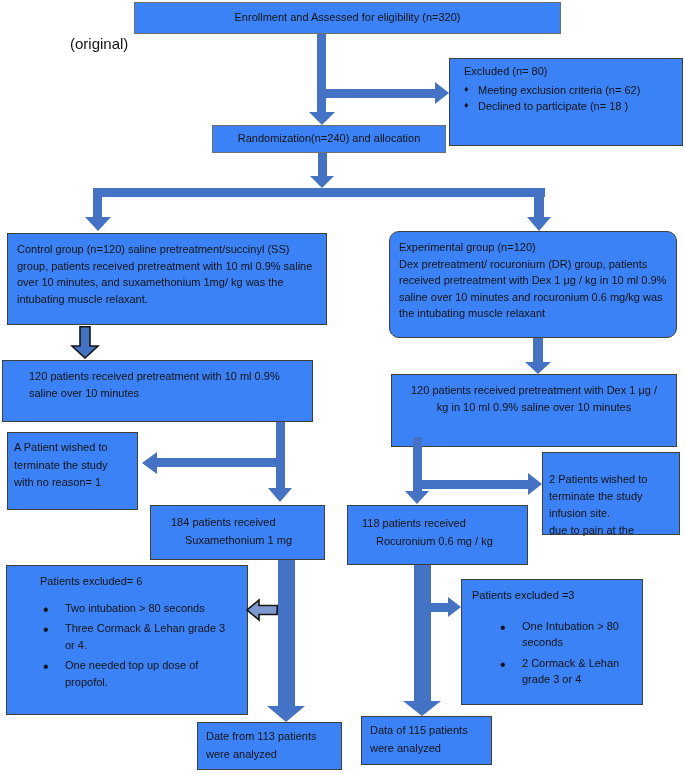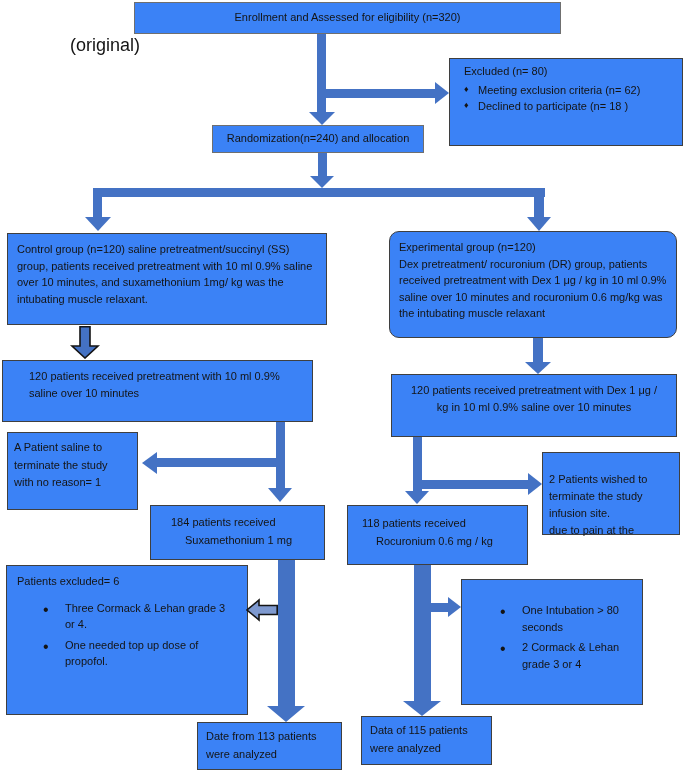--- a/index.html
+++ b/index.html
@@ -29,41 +29,41 @@
 </style>
 </head>
 <body>
 
 <div id="stage">
 
   <div class="box light center" style="left:134px;top:2px;width:427px;height:32px;">
     <span>Enrollment and Assessed for eligibility (n=320)</span>
   </div>
 
-  <div style="position:absolute;left:70px;top:35px;font-size:18px;">(original)</div>
+  <div style="position:absolute;left:70px;top:35px;font-size:15px;">(original)</div>
 
   <div>
     <div class="shaft" style="left:317px;top:34px;width:9px;height:78px;"></div>
     <div class="head down" style="left:309px;top:112px;"></div>
   </div>
 
   <div>
     <div class="shaft" style="left:322px;top:89px;width:113px;height:9px;"></div>
     <div class="head right" style="left:435px;top:82px;"></div>
   </div>
 
   <div class="box" style="left:449px;top:58px;width:234px;height:88px;padding:5px 6px;">
     <div style="padding-left:8px;">Excluded (n= 80)</div>
     <ul class="diamond-list">
       <li>Meeting exclusion criteria (n=  62)</li>
       <li>Declined to participate (n= 18 )</li>
     </ul>
   </div>
 
-  <div class="box light center" style="left:212px;top:125px;width:212px;height:28px;">
+  <div class="box light center" style="left:212px;top:125px;width:234px;height:28px;">
     <span>Randomization(n=240) and allocation</span>
   </div>
 
   <div>
     <div class="shaft" style="left:318px;top:153px;width:9px;height:23px;"></div>
     <div class="head down" style="left:310px;top:176px;border-left-width:12px;border-right-width:12px;border-top-width:12px;"></div>
   </div>
 
   <div>
     <div class="shaft" style="left:93px;top:188px;width:452px;height:9px;"></div>
@@ -89,39 +89,39 @@
   <div class="box" style="left:2px;top:360px;width:311px;height:62px;padding:7px 9px 7px 26px;line-height:1.5;">
     <div class="line">120 patients received pretreatment with 10 ml 0.9%</div>
     <div class="line">saline over 10 minutes</div>
   </div>
 
   <div>
     <div class="shaft" style="left:533px;top:338px;width:10px;height:24px;"></div>
     <div class="head down" style="left:525px;top:362px;border-top-width:12px;"></div>
   </div>
 
-  <div class="box center" style="left:391px;top:374px;width:286px;height:63px;align-items:flex-start;padding-top:7px;line-height:1.5;">
+  <div class="box center" style="left:391px;top:374px;width:286px;height:73px;align-items:flex-start;padding-top:7px;line-height:1.5;">
     <div>
       <div class="line">120 patients received pretreatment with Dex 1 μg /</div>
       <div class="line">kg in 10 ml 0.9% saline over 10 minutes</div>
     </div>
   </div>
 
   <div>
     <div class="shaft" style="left:276px;top:422px;width:9px;height:66px;"></div>
     <div class="head down" style="left:268px;top:488px;border-left-width:12px;border-right-width:12px;border-top-width:14px;"></div>
   </div>
 
   <div>
     <div class="shaft" style="left:157px;top:458px;width:128px;height:9px;"></div>
     <div class="head left" style="left:142px;top:452px;"></div>
   </div>
 
   <div class="box" style="left:7px;top:432px;width:131px;height:78px;padding:6px 6px;line-height:1.6;">
-    <div class="line">A Patient saline to</div>
+    <div class="line">A Patient wished to</div>
     <div class="line">terminate the study</div>
     <div class="line">with no reason= 1</div>
   </div>
 
   <div class="box" style="left:150px;top:505px;width:175px;height:55px;padding:8px 6px 6px 20px;line-height:1.6;">
     <div class="line">184 patients received</div>
     <div class="line" style="padding-left:14px;">Suxamethonium 1 mg</div>
   </div>
 
   <div>
@@ -140,22 +140,23 @@
     <div class="line">infusion site.</div>
     <div class="line">due to pain at the</div>
   </div>
 
   <div class="box" style="left:347px;top:505px;width:181px;height:60px;padding:9px 6px 6px 14px;line-height:1.6;">
     <div class="line">118 patients received</div>
     <div class="line" style="padding-left:14px;">Rocuronium 0.6 mg / kg</div>
   </div>
 
   <div class="box" style="left:6px;top:565px;width:242px;height:150px;padding:8px 6px;">
-    <div style="padding-left:4px;">Patients excluded= 6</div>
+    <div style="padding-left:4px;margin-left:23px;">Patients excluded= 6</div>
     <ul class="dot-list">
+      <li>Two intubation &gt; 80 seconds</li>
       <li>Three Cormack &amp; Lehan grade 3 or 4.</li>
       <li>One needed top up dose of propofol.</li>
     </ul>
   </div>
 
   <div>
     <div class="shaft" style="left:278px;top:560px;width:17px;height:146px;"></div>
     <div class="head down" style="left:267px;top:706px;border-left-width:19px;border-right-width:19px;border-top-width:16px;"></div>
   </div>
 
@@ -167,20 +168,21 @@
     <div class="shaft" style="left:414px;top:565px;width:17px;height:136px;"></div>
     <div class="head down" style="left:403px;top:701px;border-left-width:19px;border-right-width:19px;border-top-width:15px;"></div>
   </div>
 
   <div>
     <div class="shaft" style="left:424px;top:603px;width:24px;height:9px;"></div>
     <div class="head right" style="left:448px;top:597px;border-top-width:10px;border-bottom-width:10px;border-left-width:13px;"></div>
   </div>
 
   <div class="box" style="left:461px;top:579px;width:182px;height:126px;padding:8px 6px;">
+    <div style="padding-left:4px;">Patients excluded =3</div>
     <ul class="dot-list" style="padding-left:32px;margin-top:14px;">
       <li>One Intubation &gt; 80 seconds</li>
       <li>2 Cormack &amp; Lehan grade 3 or 4</li>
     </ul>
   </div>
 
   <div class="box" style="left:197px;top:722px;width:145px;height:48px;padding:5px 8px;line-height:1.6;">
     <div class="line">Date from 113 patients</div>
     <div class="line">were analyzed</div>
   </div>

